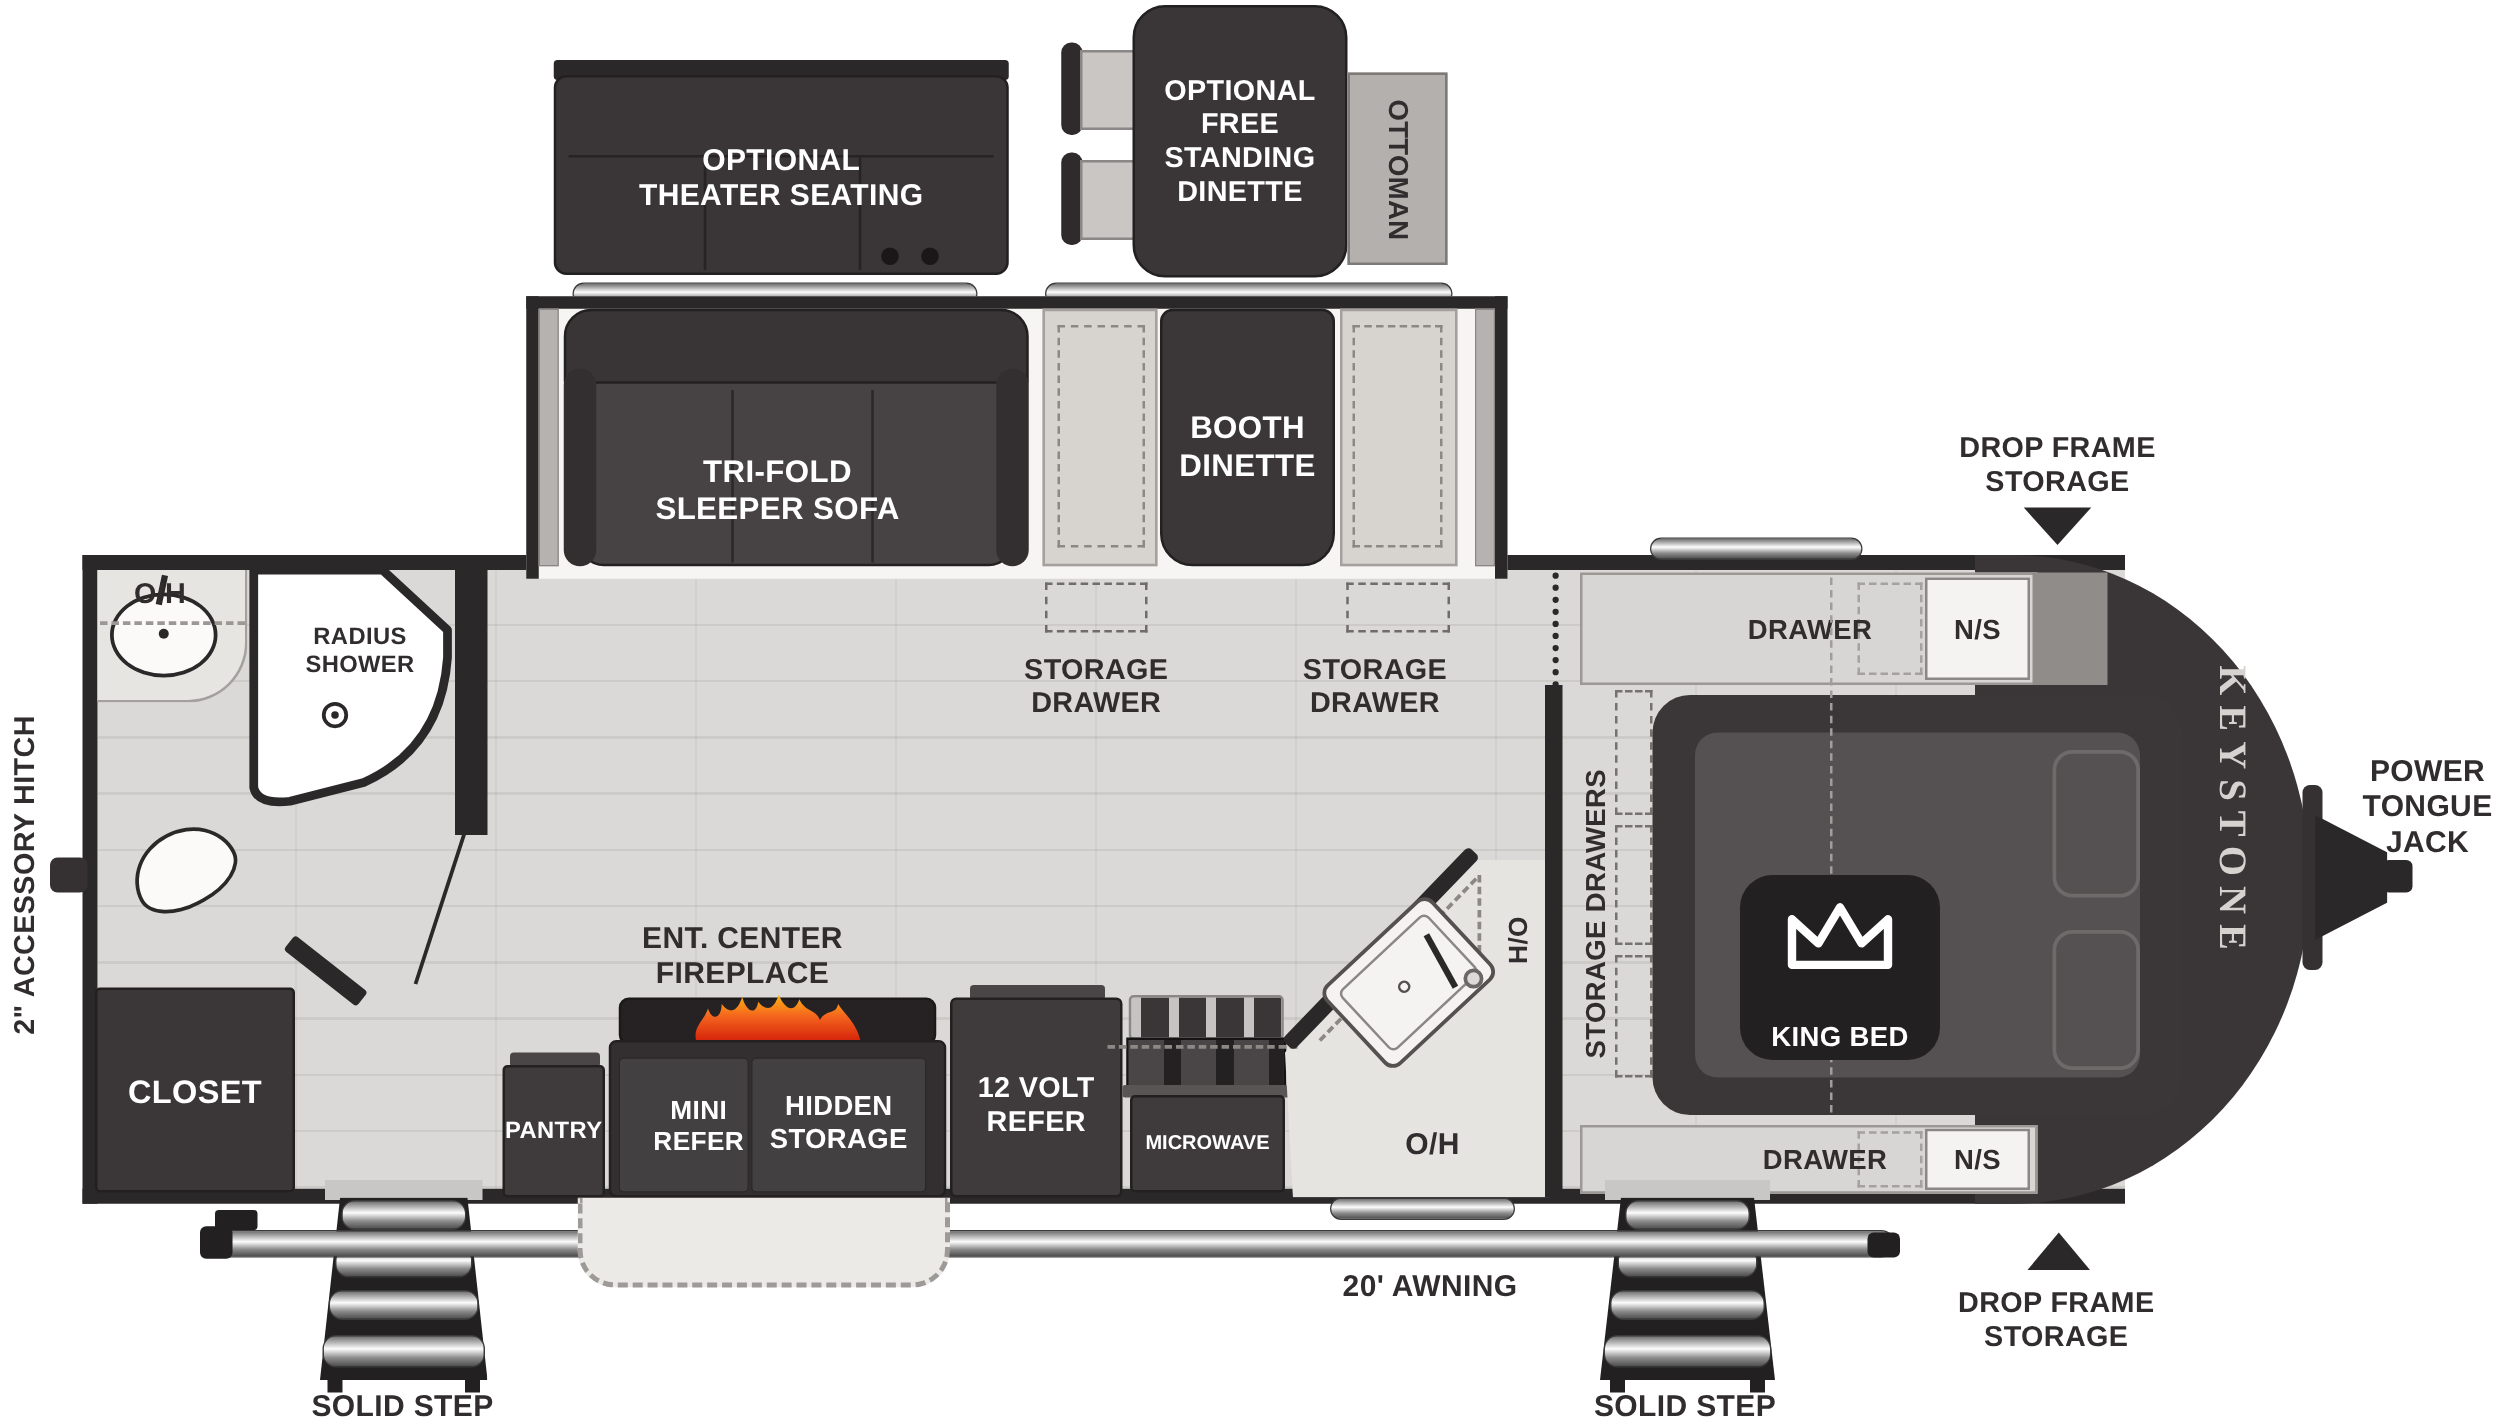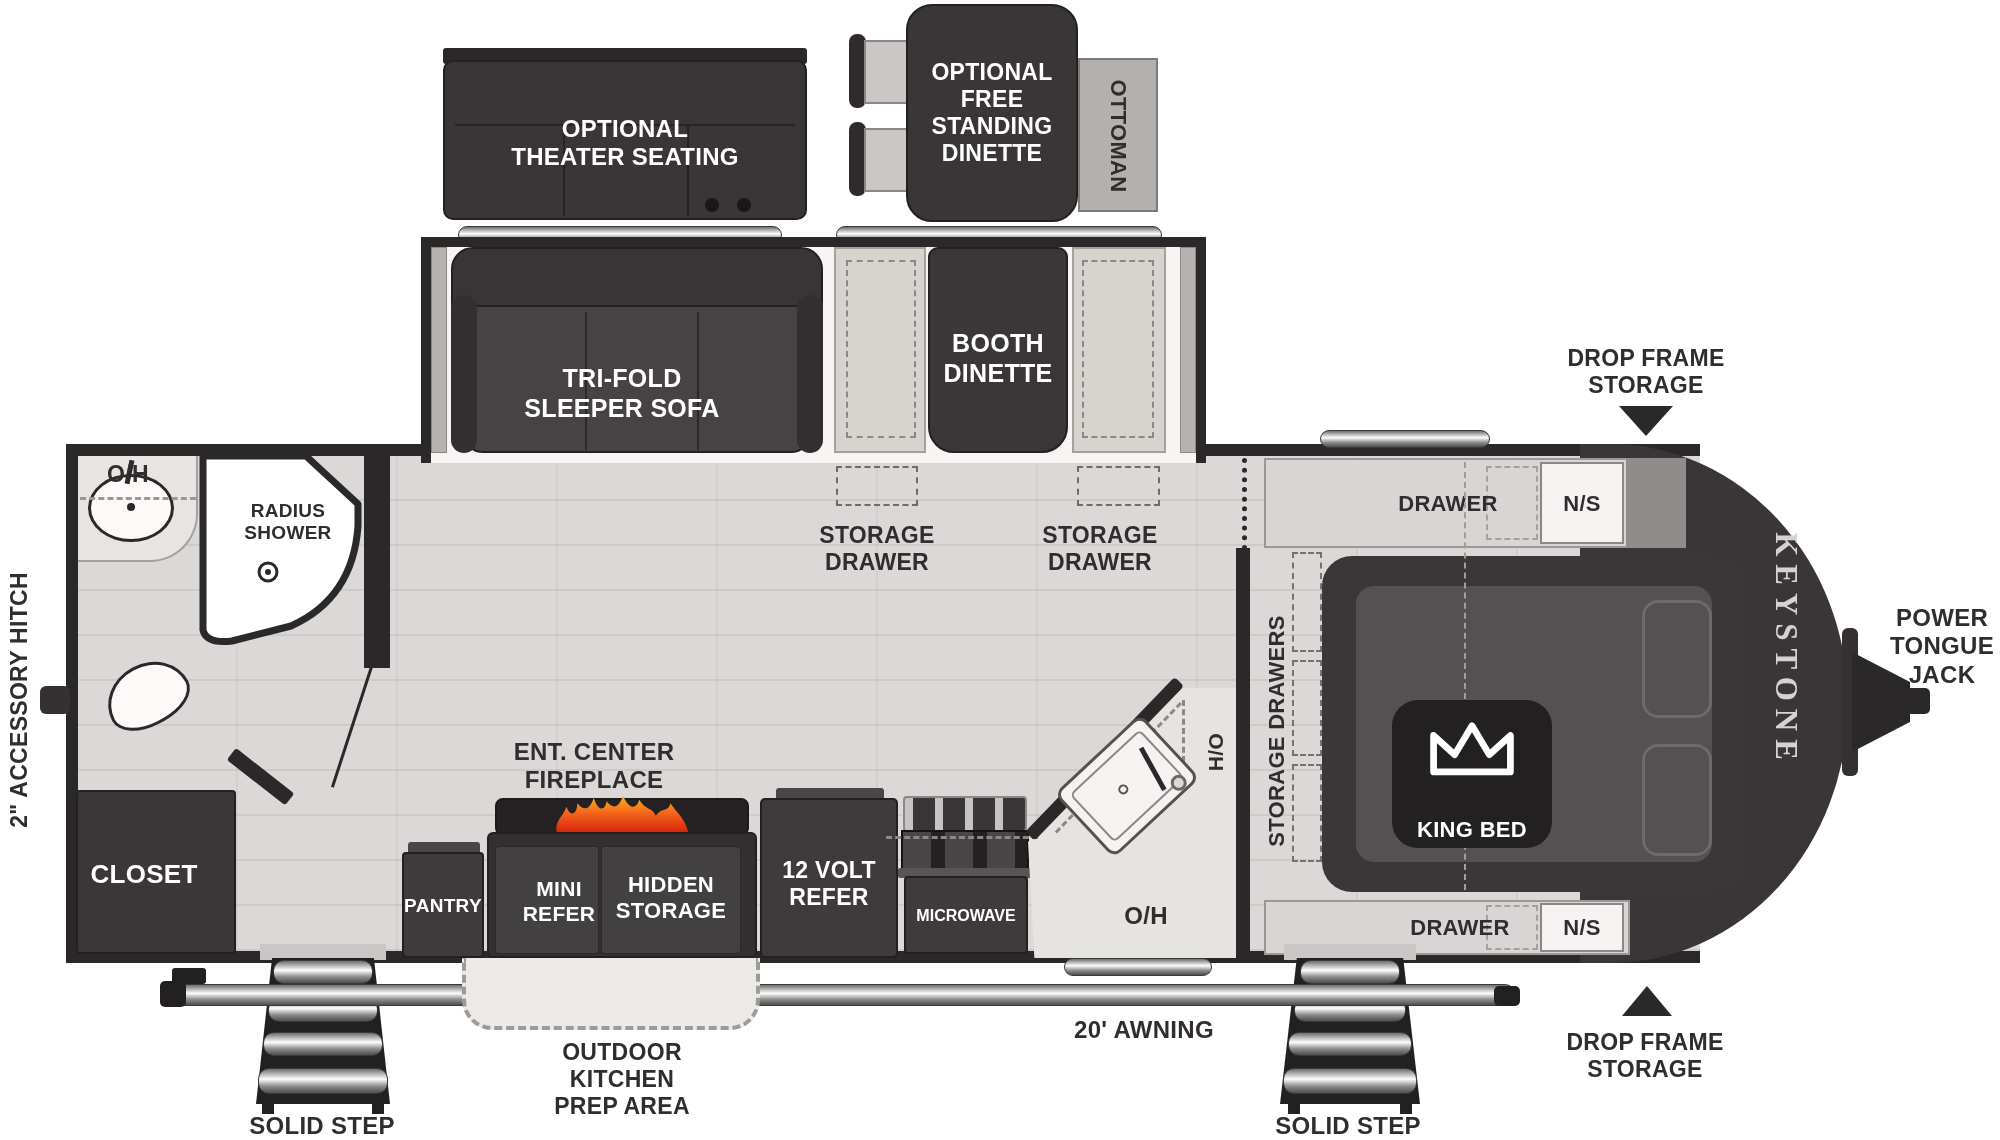--- a/index.html
+++ b/index.html
@@ -100,21 +100,21 @@
   </svg>
   <div class="L" style="left:288px;top:522px;font-size:19px;">RADIUS
 SHOWER</div>
 
   <div class="wall" style="left:364px;top:444px;width:26px;height:224px;"></div>
   <div class="a" style="left:374px;top:664px;width:130px;height:3px;background:#2b2829;transform:rotate(108deg);transform-origin:left top;"></div>
   <div class="a" style="left:236px;top:748px;width:74px;height:15px;background:#2b2829;border-radius:3px;transform:rotate(38deg);transform-origin:left top;"></div>
 
   <div class="a" style="left:104px;top:664px;width:86px;height:62px;background:#fbfaf9;border:3px solid #2b2829;border-radius:50% 50% 48% 48%/62% 62% 40% 40%;transform:rotate(-28deg);"></div>
   <div class="dk" style="left:76px;top:790px;width:160px;height:164px;border-radius:4px;"></div>
-  <div class="L LW" style="left:144px;top:874px;font-size:26px;">CLOSET</div>
+  <div class="L LW" style="left:156px;top:874px;font-size:26px;">CLOSET</div>
 
   <div class="a" style="left:40px;top:686px;width:30px;height:28px;background:#353132;border-radius:6px;"></div>
   <div class="L rotm90" style="left:20px;top:700px;font-size:23px;white-space:nowrap;">2" ACCESSORY HITCH</div>
 
   <div class="L" style="left:594px;top:766px;font-size:24px;">ENT. CENTER
 FIREPLACE</div>
   <div class="a" style="left:408px;top:842px;width:72px;height:12px;background:#4a4647;border-radius:3px;"></div>
   <div class="dk" style="left:402px;top:852px;width:82px;height:106px;border-radius:4px;background:#3f3b3c;"></div>
   <div class="L LW" style="left:443px;top:906px;font-size:19px;">PANTRY</div>
 
@@ -233,20 +233,17 @@
   </div>
 
   <div class="metal" style="left:1064px;top:958px;width:148px;height:18px;"></div>
   <div class="a" style="left:172px;top:968px;width:34px;height:16px;background:#232021;border-radius:3px;"></div>
   <div class="metal" style="left:168px;top:984px;width:1348px;height:22px;"></div>
   <div class="a" style="left:160px;top:981px;width:26px;height:26px;background:#232021;border-radius:5px;"></div>
   <div class="a" style="left:1494px;top:986px;width:26px;height:20px;background:#232021;border-radius:5px;"></div>
 
   <div class="a" style="left:462px;top:958px;width:298px;height:72px;background:#eceae7;border:4px dashed #9d9a98;border-top:none;border-radius:0 0 30px 30px;"></div>
 
-  <div class="L" style="left:622px;top:1080px;font-size:23px;">OUTDOOR
-KITCHEN
-PREP AREA</div>
   <div class="L" style="left:1144px;top:1030px;font-size:24px;">20' AWNING</div>
   <div class="L" style="left:322px;top:1126px;font-size:24px;">SOLID STEP</div>
   <div class="L" style="left:1348px;top:1126px;font-size:24px;">SOLID STEP</div>
 
 </div>
 
 </body></html>

